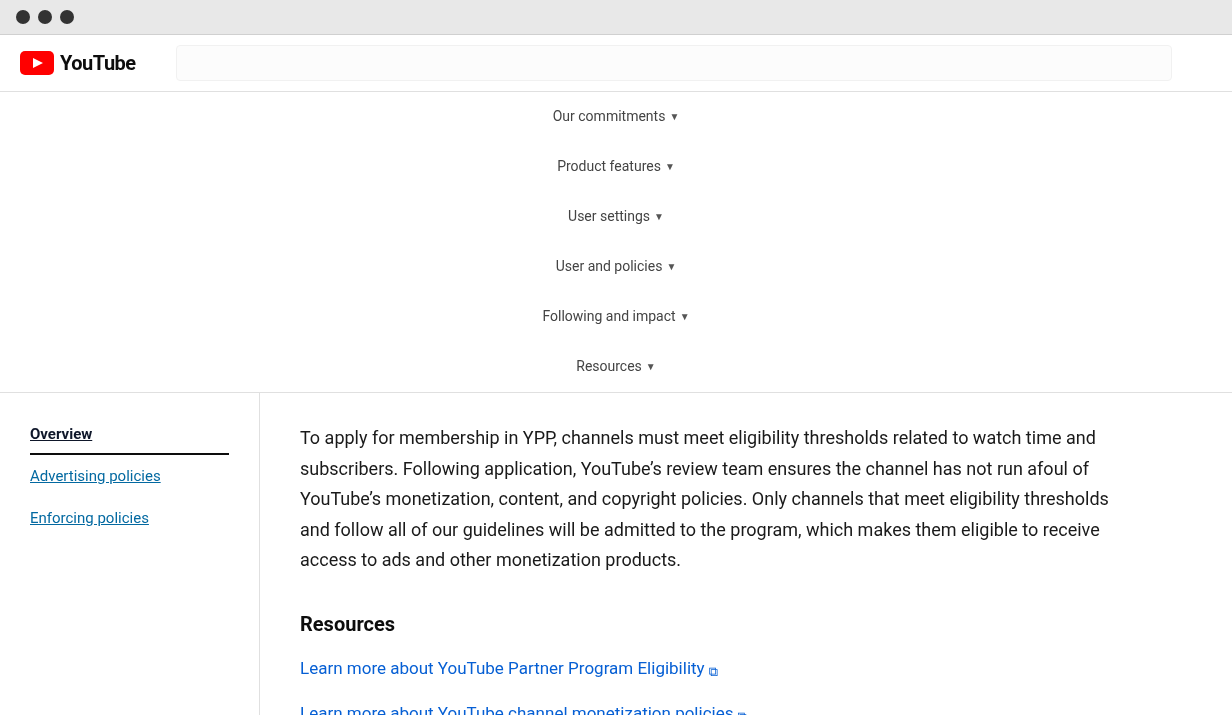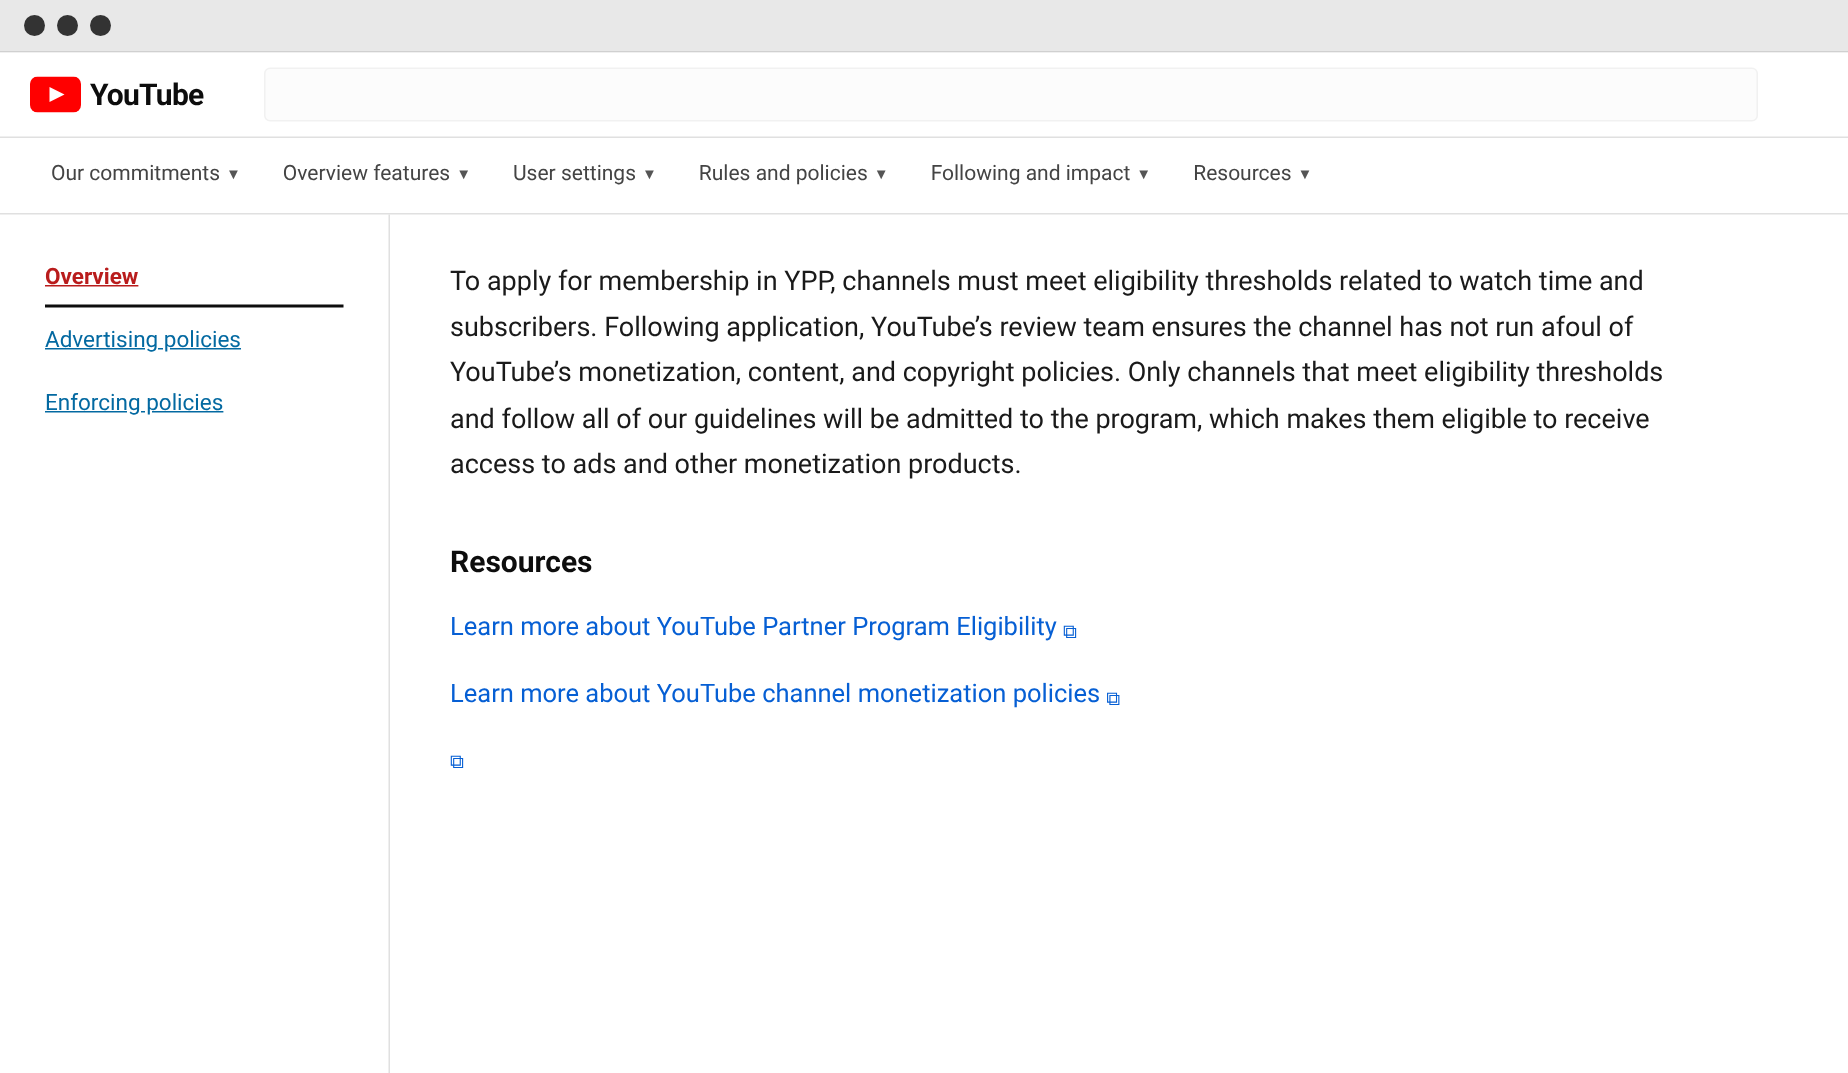--- a/index.html
+++ b/index.html
@@ -56,20 +56,21 @@
     }
 
     
     .nav {
       display: flex;
       align-items: center;
       padding: 0 20px;
       border-bottom: 1px solid #e0e0e0;
       background: #fff;
       gap: 0;
+      flex-direction: column;
     }
     .nav-item {
       display: flex;
       align-items: center;
       gap: 4px;
       padding: 16px 14px;
       font-size: 14px;
       color: #444;
       cursor: pointer;
       white-space: nowrap;
@@ -96,21 +97,21 @@
     }
     .sidebar-item {
       padding: 12px 0;
       font-size: 15px;
       color: #333;
       cursor: pointer;
       display: block;
     }
     .sidebar-item.active {
       font-weight: 700;
-      color: #b91c1c;
+      color: #0f172a;
       border-bottom: 2px solid #0d0d0d;
       padding-bottom: 10px;
     }
     .sidebar-item:not(.active) {
       color: #0369a1;
     }
 
     
     .content {
       flex: 1;
@@ -168,29 +169,29 @@
   </div>
   <div class="header-search"></div>
 </div>
 
 <nav class="nav">
   <div class="nav-item">
     <span>Our commitments</span>
     <span class="chevron">▼</span>
   </div>
   <div class="nav-item">
-    <span>Overview features</span>
+    <span>Product features</span>
     <span class="chevron">▼</span>
   </div>
   <div class="nav-item">
     <span>User settings</span>
     <span class="chevron">▼</span>
   </div>
   <div class="nav-item">
-    <span>Rules and policies</span>
+    <span>User and policies</span>
     <span class="chevron">▼</span>
   </div>
   <div class="nav-item">
     <span>Following and impact</span>
     <span class="chevron">▼</span>
   </div>
   <div class="nav-item">
     <span>Resources</span>
     <span class="chevron">▼</span>
   </div>

